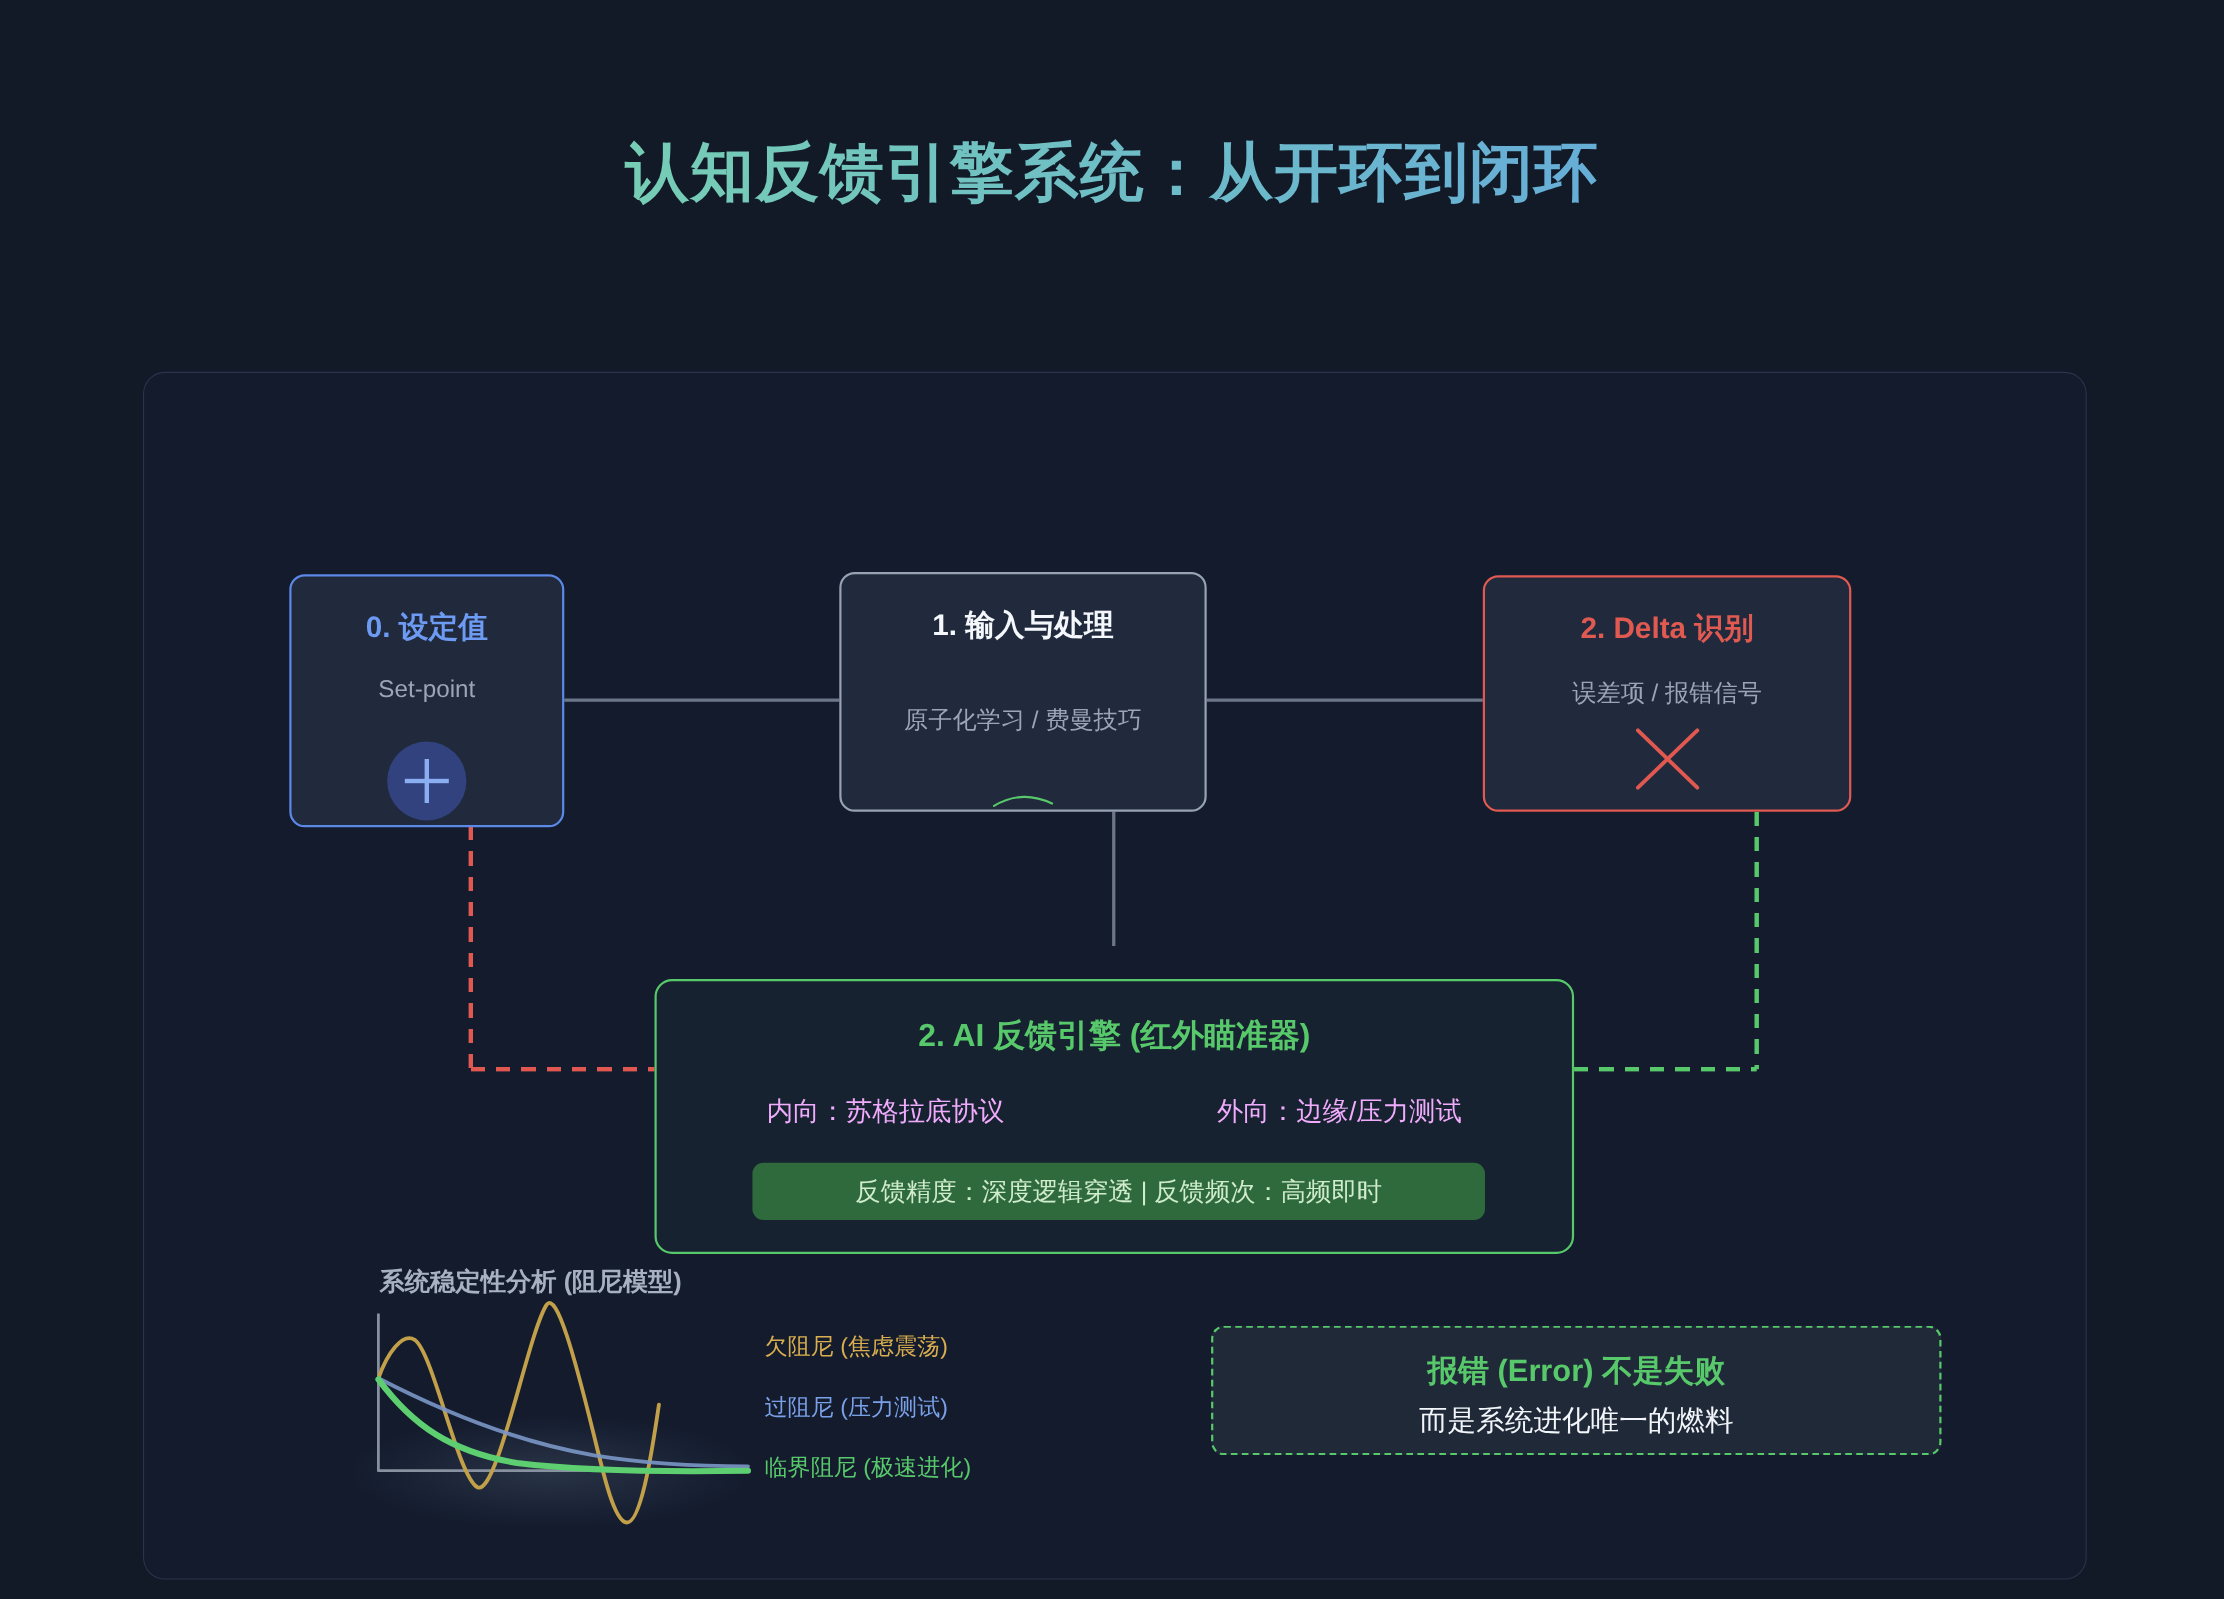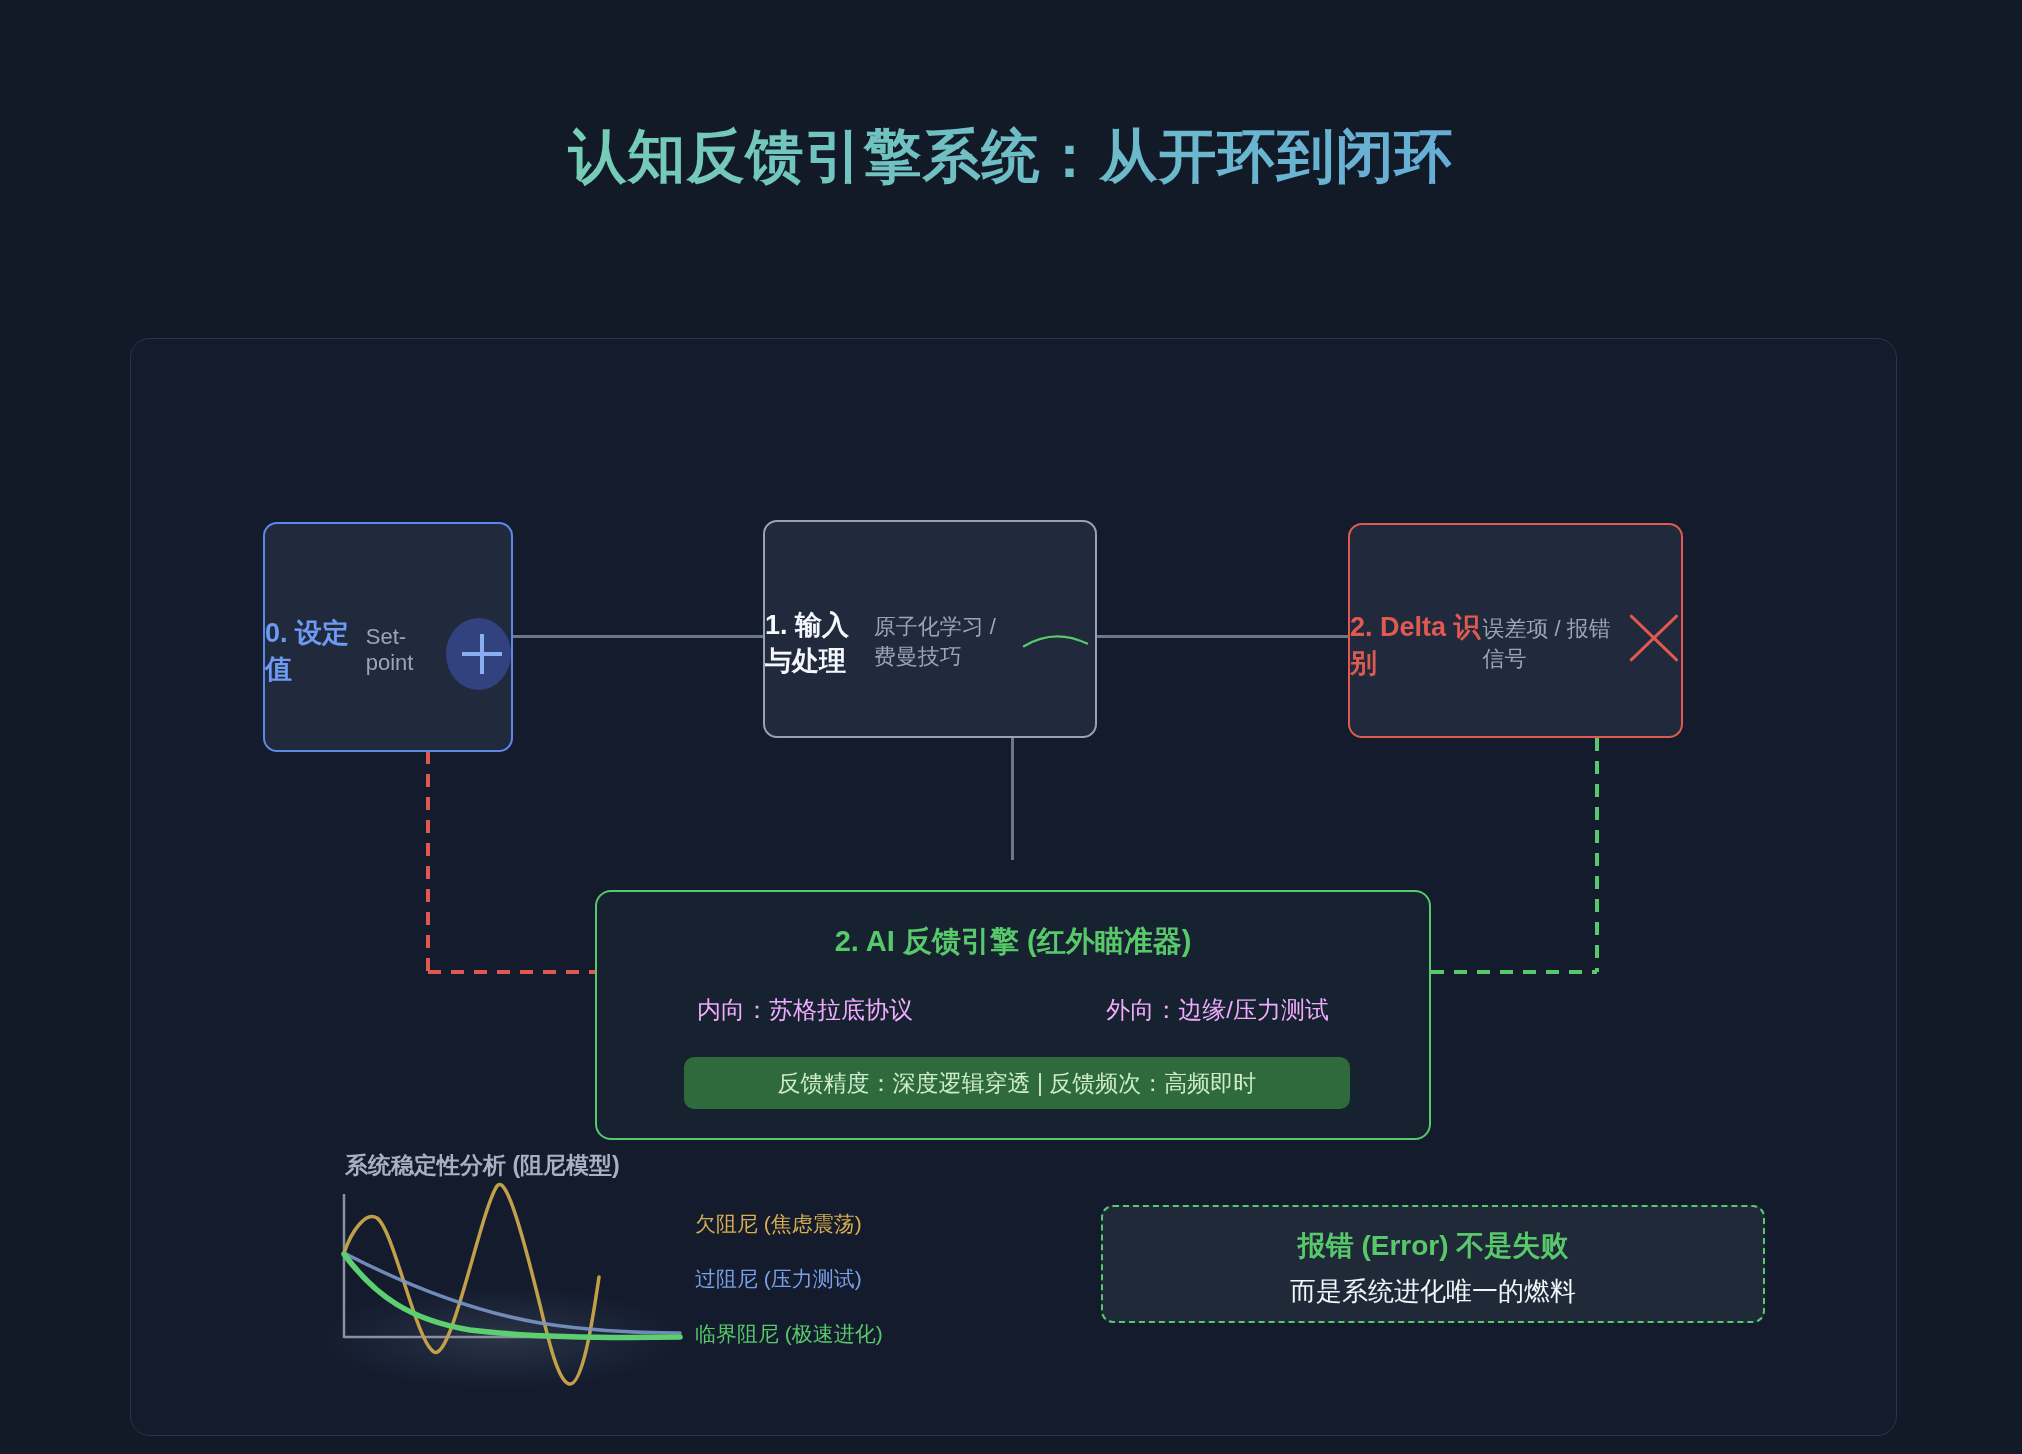--- a/index.html
+++ b/index.html
@@ -24,28 +24,28 @@
 
   
   .panel{
     position:absolute; left:130px; top:338px; width:1767px; height:1098px;
     background:#131b2d; border:1px solid #2a344c; border-radius:20px;
   }
 
   
   .node{
     position:absolute; border-radius:14px; background:#202a3c;
-    display:flex; flex-direction:row; align-items:center;
+    display:flex; flex-direction:column; align-items:center;
   }
   .node-title{ font-weight:bold; font-size:27px; margin-top:28px; }
   .node-sub{ font-size:22px; color:#9aa5b6; margin-top:26px; }
 
   .node-setpoint{ left:263px; top:522px; width:250px; height:230px; border:2px solid #5c88e8; }
   .node-setpoint .node-title{ color:#6d9af2; }
-  .node-input{ left:763px; top:520px; width:334px; height:218px; border:2px solid #97a2b3; }
+  .node-input{ left:763px; top:520px; width:334px; height:218px; border:2px solid #97a2b3;gap:28px; }
   .node-input .node-title{ color:#f4f7fb; }
   .node-delta{ left:1348px; top:523px; width:335px; height:215px; border:2px solid #e05a52; }
   .node-delta .node-title{ color:#e05a52; }
 
   .plus-circle{
     position:relative; width:72px; height:72px; border-radius:50%;
     background:#31427f; margin-top:34px;
   }
   .plus-circle i{ position:absolute; background:#8badf2; }
   .plus-h{ left:16px; top:34px; width:40px; height:4px; }

